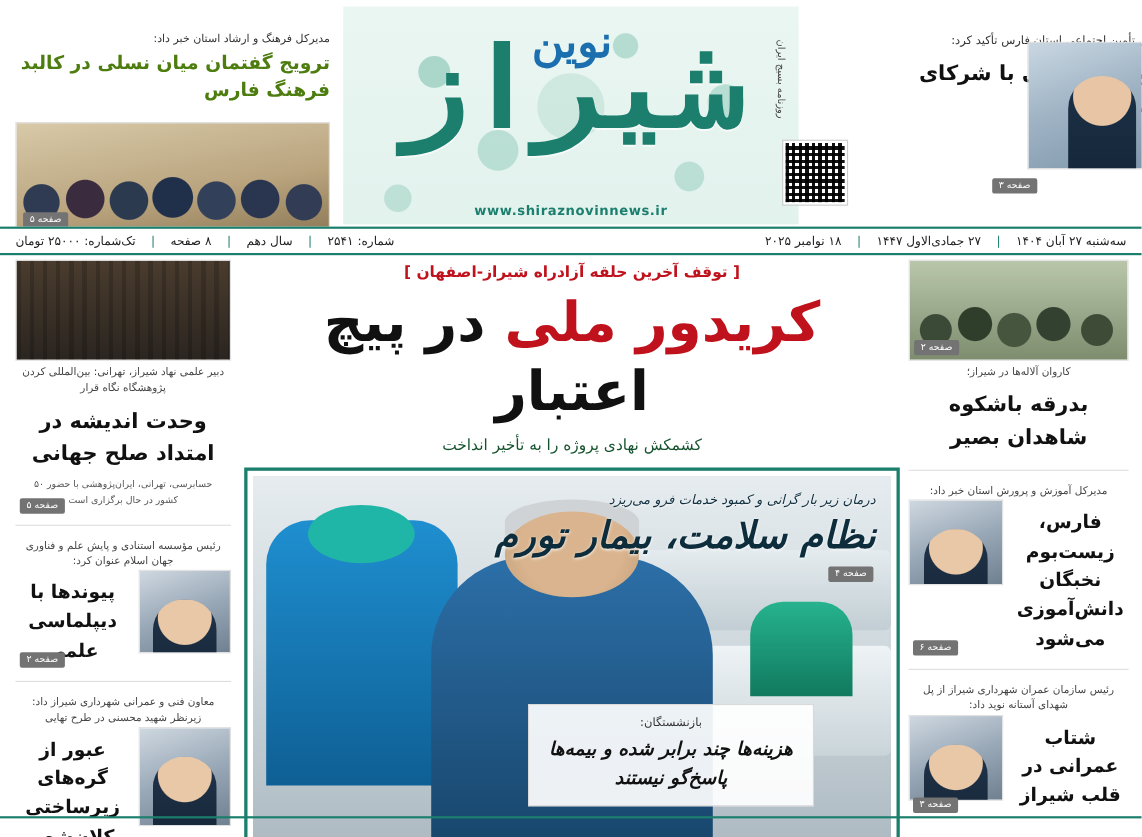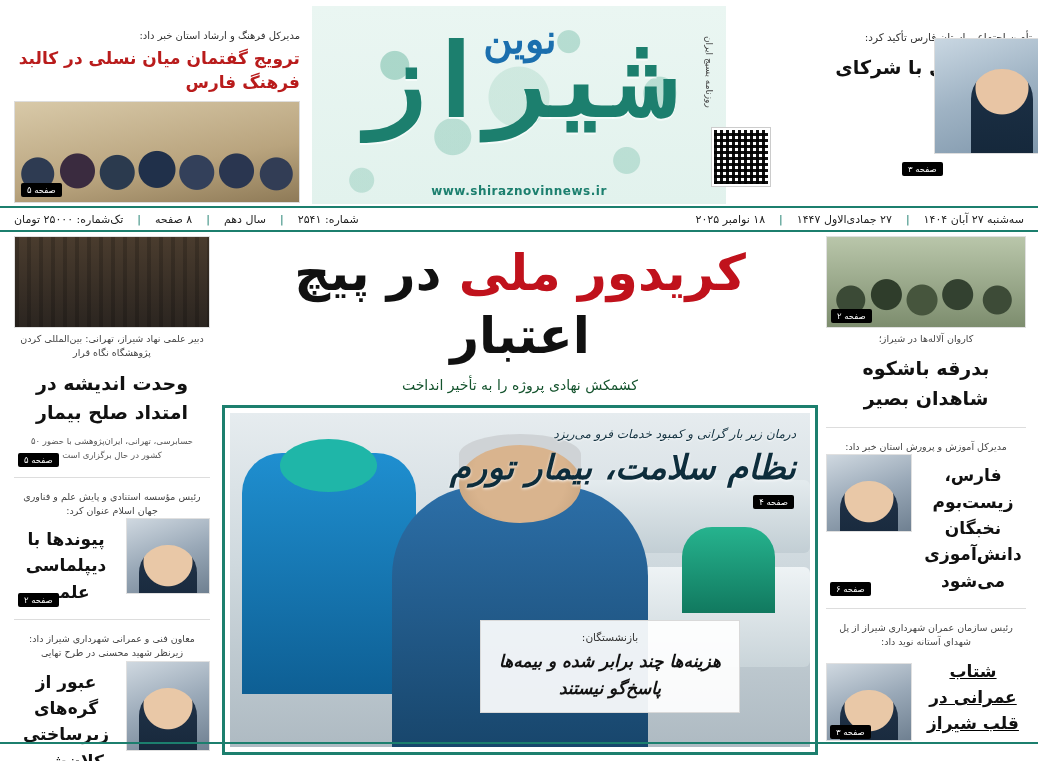--- a/index.html
+++ b/index.html
@@ -91,41 +91,41 @@
     background: radial-gradient(circle at 50% 22%, #e8c5a4 0 26px, transparent 27px),
                 linear-gradient(#1d3147, #15283b);
   }
   .mh-left {
     position: absolute; top: 30px; left: 14px; width: 286px; height: 160px;
   }
   .mh-left .kicker {
     text-align: right; font-size: 10px; color: #333; margin-bottom: 6px;
   }
   .mh-left .headline {
-    text-align: right; font-size: 17px; font-weight: 700; color: #b91c1c;
-    line-height: 1.4; margin-bottom: 6px;
+    text-align: right; font-size: 17px; font-weight: 700; color: #4d7c0f;
+    line-height: 1.4; margin-bottom: 16px;
   }
   .mh-left .photo {
     position: relative; width: 286px; height: 102px; border: 1px solid #ddd;
     background: linear-gradient(170deg,#d8c9a8 0%, #b9a47e 60%, #8e7a57 100%);
     overflow: hidden;
   }
   .mh-left .photo .row {
     position: absolute; bottom: 0; left: 0; width: 100%; height: 74px;
     background:
       radial-gradient(circle at 8%  62%, #2e3b52 0 16px, transparent 17px),
       radial-gradient(circle at 22% 58%, #3a2b3f 0 17px, transparent 18px),
       radial-gradient(circle at 36% 60%, #2b3a4e 0 17px, transparent 18px),
       radial-gradient(circle at 50% 56%, #20304a 0 18px, transparent 19px),
       radial-gradient(circle at 64% 60%, #33405a 0 17px, transparent 18px),
       radial-gradient(circle at 78% 58%, #2a3650 0 17px, transparent 18px),
       radial-gradient(circle at 92% 62%, #323d55 0 16px, transparent 17px);
   }
   .page-badge {
-    display: inline-block; background: #000000; color: #fff;
+    display: inline-block; background: #737373; color: #fff;
     font-size: 8.5px; padding: 2px 6px; border-radius: 2px;
   }
   .mh-left .badge-pos { position: absolute; bottom: 5px; left: 6px; }
   .mh-right .badge-pos { position: absolute; bottom: 2px; left: 90px; }
 
   
   .infobar {
     position: absolute; top: 206px; left: 0; width: 1038px; height: 26px;
     border-top: 2px solid #1c7f6e; border-bottom: 2px solid #1c7f6e;
     background: #fff;
@@ -345,33 +345,38 @@
             <div class="portrait"></div>
           </div>
         </div>
         <span class="page-badge" style="position:absolute;bottom:2px;left:4px;">صفحه ۶</span>
       </div>
 
       <div class="divider"></div>
 
       <div class="side-card">
         <div class="side-kicker">رئیس سازمان عمران شهرداری شیراز از پل شهدای آستانه نوید داد:</div>
-        <div style="display:flex; gap:8px; align-items:flex-end;text-decoration:underline;">
+        <div style="display:flex; gap:8px; align-items:flex-start;">
           <div style="flex:1;">
             <div class="side-head" style="font-size:17px;">شتاب عمرانی در قلب شیراز</div>
           </div>
           <div style="width:86px;height:78px;border:1px solid #e0e0e0;overflow:hidden;position:relative;">
             <div class="portrait"></div>
           </div>
         </div>
         <span class="page-badge" style="position:absolute;bottom:2px;left:4px;">صفحه ۳</span>
       </div>
     </div>
 
     <div class="col-center">
+      <div class="center-kicker">
+        <span>[</span>
+        <span>توقف آخرین حلقه آزادراه شیراز-اصفهان</span>
+        <span>]</span>
+      </div>
 
       <div class="center-head">
         <span class="red">کریدور ملی</span>
         <span>در پیچ اعتبار</span>
       </div>
 
       <div class="center-sub">کشمکش نهادی پروژه را به تأخیر انداخت</div>
 
       <div class="photo-box">
         <div class="photo-inner">
@@ -396,21 +401,21 @@
       </div>
     </div>
 
     <div class="col-left">
 
       <div class="side-card">
         <div class="side-photo">
           <div class="hall"></div>
         </div>
         <div class="side-kicker">دبیر علمی نهاد شیراز، تهرانی: بین‌المللی کردن پژوهشگاه نگاه قرار</div>
-        <div class="side-head">وحدت اندیشه در امتداد صلح بیمار</div>
+        <div class="side-head">وحدت اندیشه در امتداد صلح جهانی</div>
         <div class="side-sub">حسابرسی، تهرانی، ایران‌پژوهشی با حضور ۵۰ کشور در حال برگزاری است</div>
         <span class="page-badge" style="position:absolute;bottom:0;left:4px;">صفحه ۵</span>
       </div>
 
       <div class="divider"></div>
 
       <div class="side-card">
         <div class="side-kicker">رئیس مؤسسه استنادی و پایش علم و فناوری جهان اسلام عنوان کرد:</div>
         <div style="display:flex; gap:8px; align-items:flex-start;">
           <div style="width:84px;height:76px;border:1px solid #e0e0e0;overflow:hidden;position:relative;">

